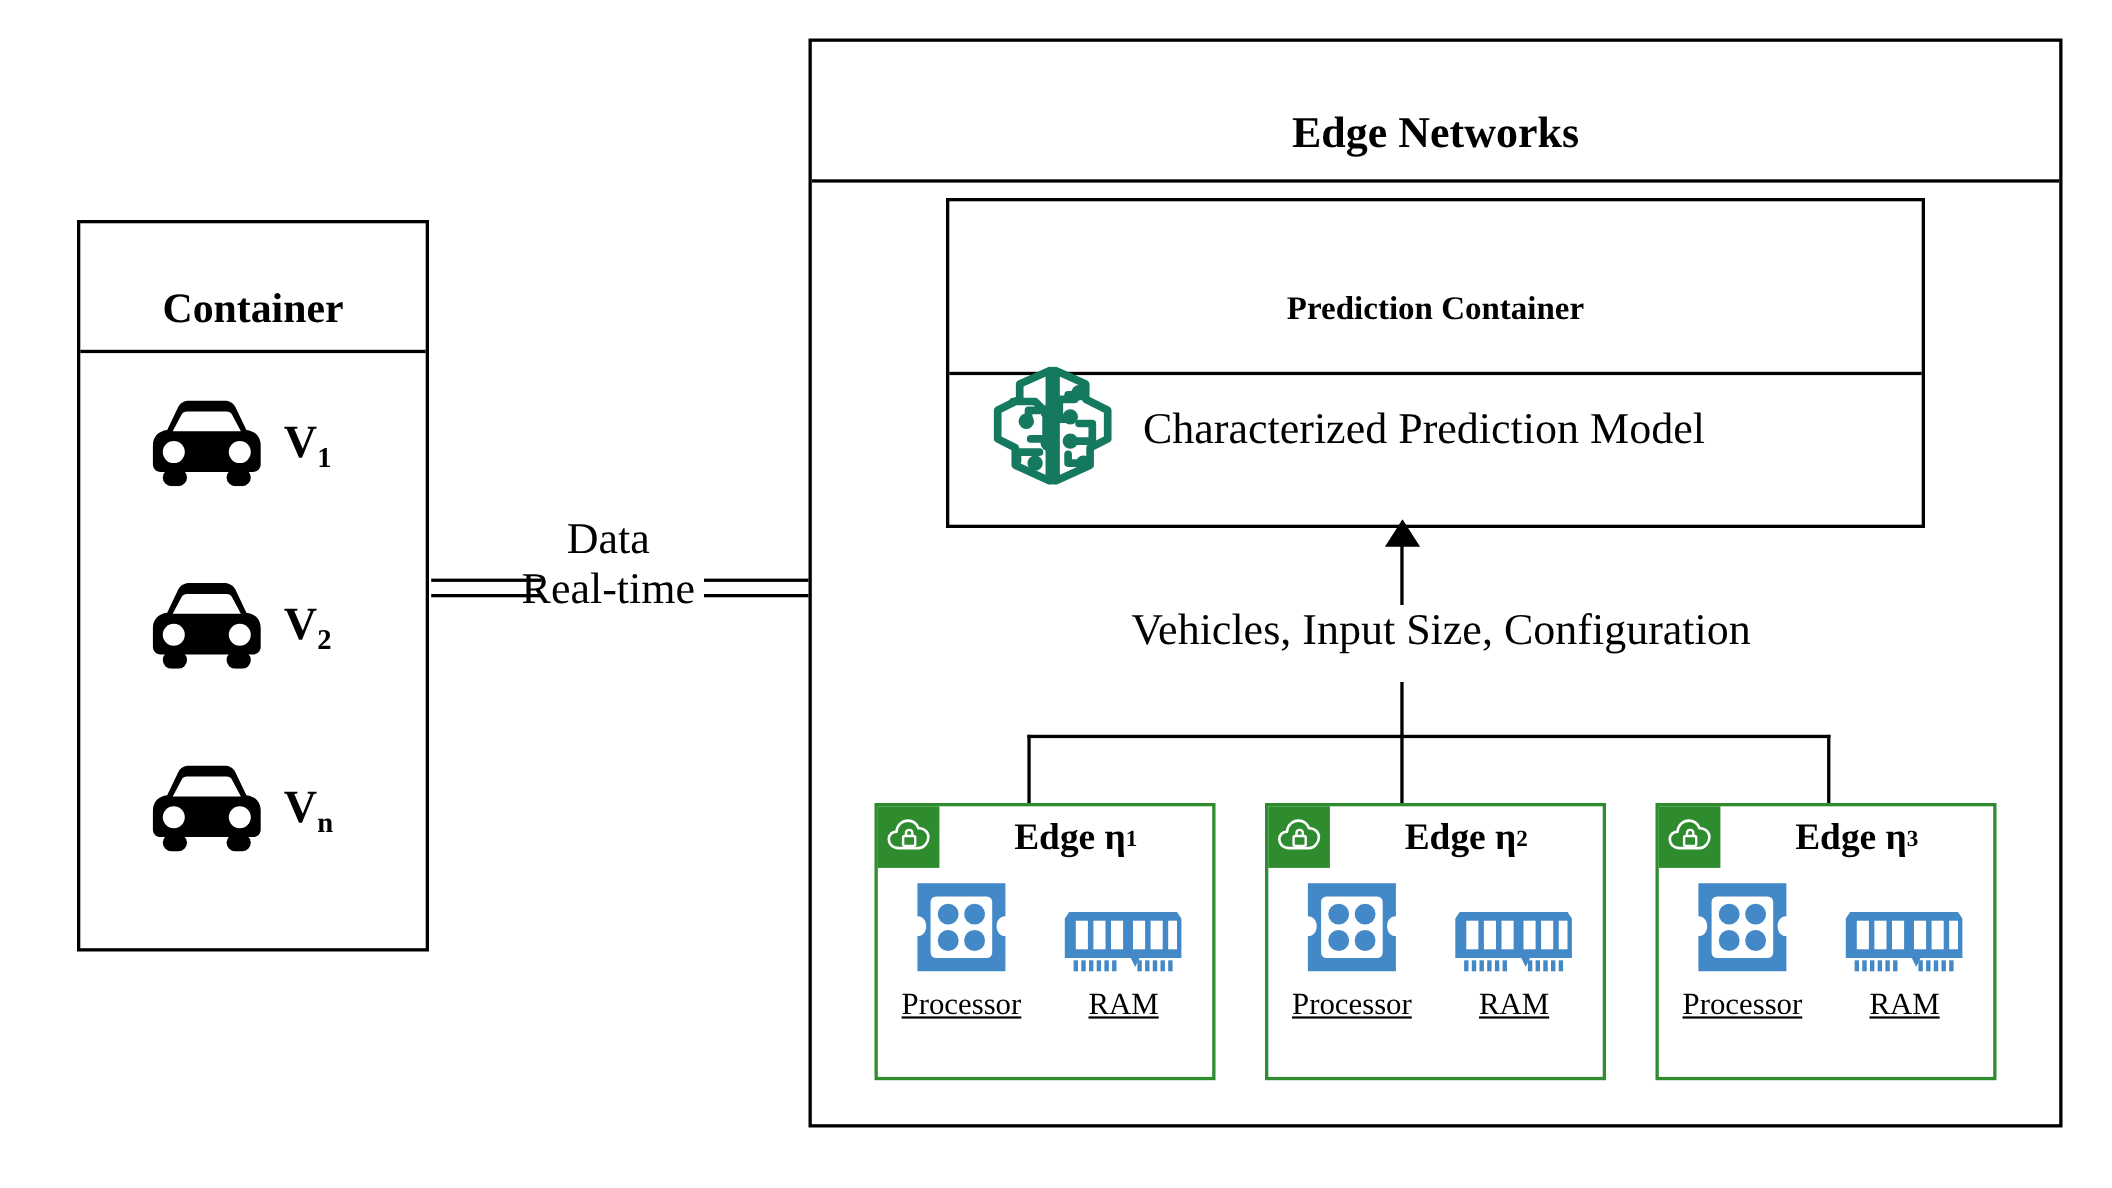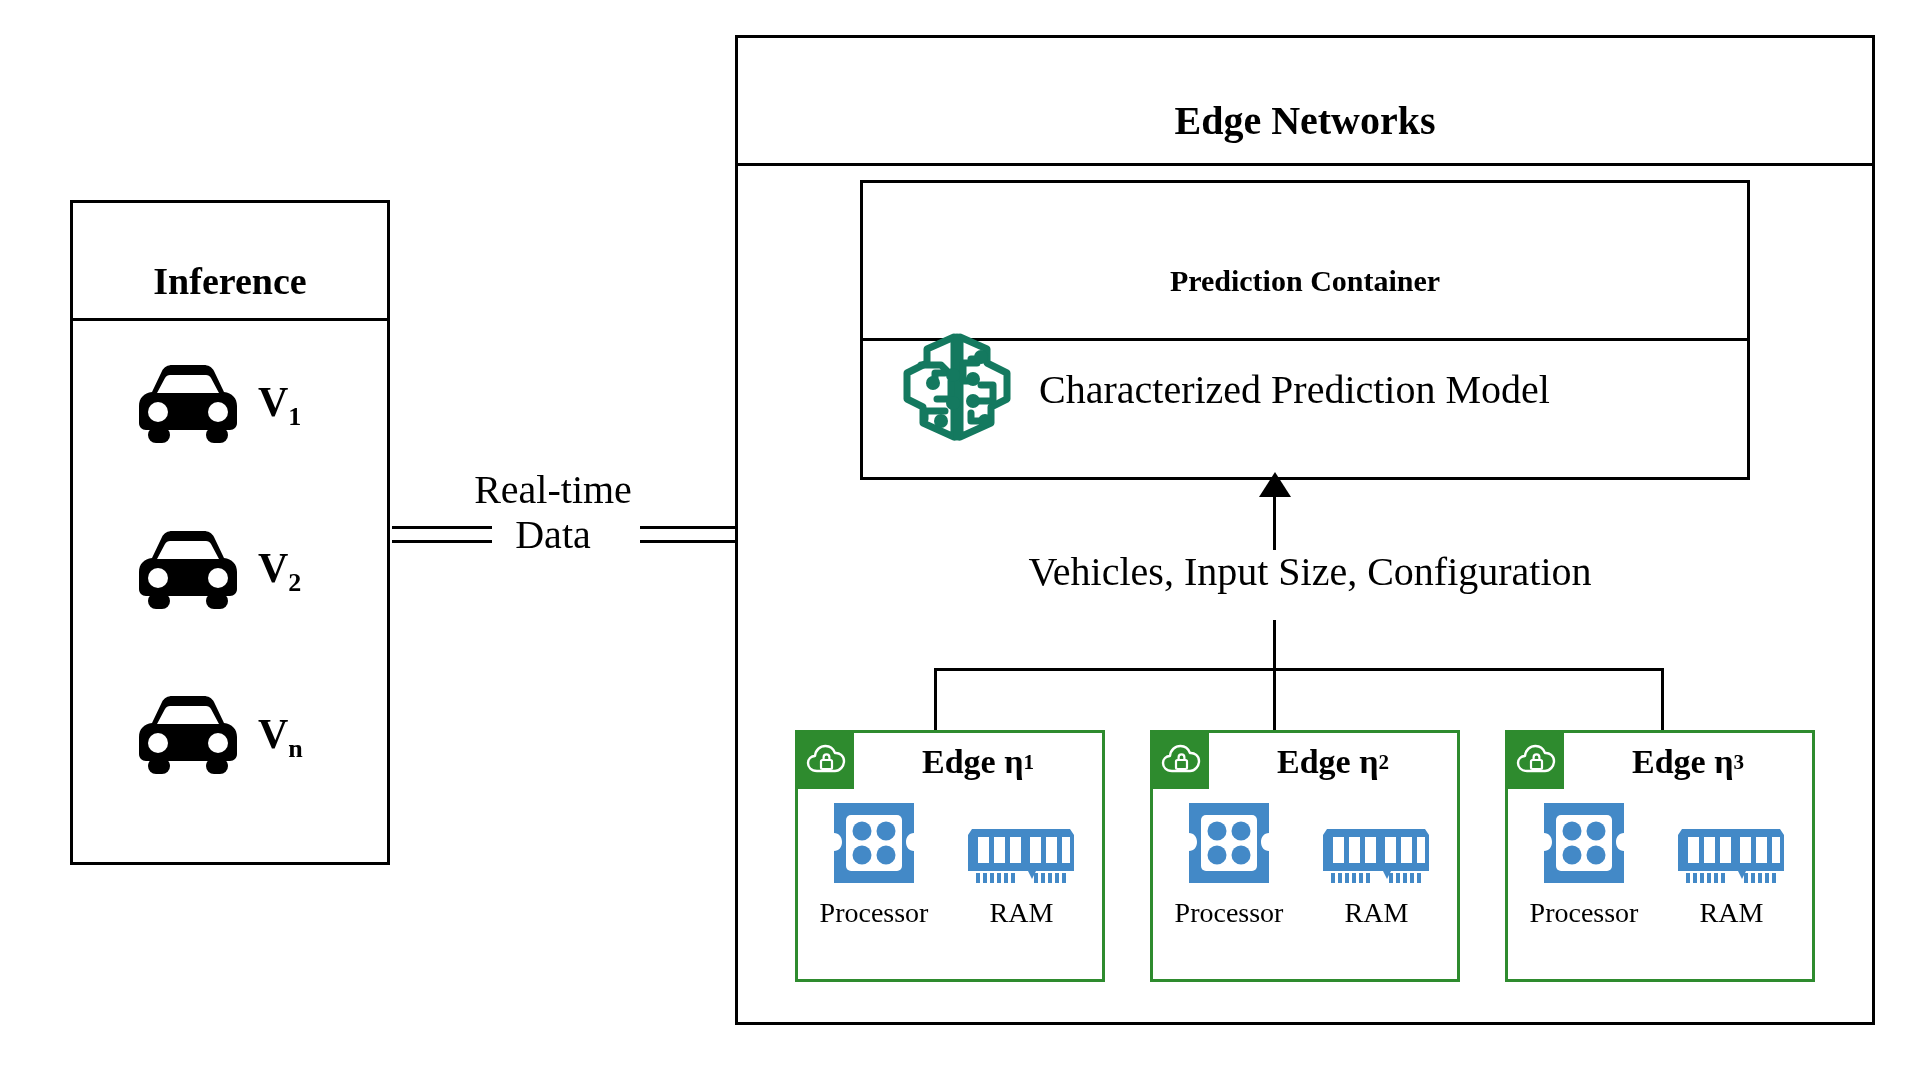--- a/index.html
+++ b/index.html
@@ -155,41 +155,42 @@
   .edge-title sub { font-size: 0.62em; }
 
   .edge-hw {
     position: absolute;
     left: 0; right: 0;
     top: 62px;
     display: flex;
     justify-content: center;
     align-items: flex-end;
     gap: 34px;
+    text-decoration: underline;
   }
   .hw-cell {
     display: flex;
     flex-direction: column;
     align-items: center;
   }
   .hw-label {
     font-size: 28px;
     color: #000000;
     margin-top: 4px;
     line-height: 1;
   }
   .hw-icon { display: block; }
 </style>
 </head>
 <body>
 
 <div id="canvas">
 
   <div id="vehicles-panel" class="box blackbox">
-    <div id="vehicles-title" class="hdr hdr-rule">Inference</div>
+    <div id="vehicles-title" class="hdr hdr-rule">Container</div>
 
     <div id="vehicles-list">
 
       <div class="vehicle-row">
         <span class="hw-icon">
           <svg width="104" height="78" viewBox="0 0 104 78" aria-hidden="true">
             <path fill="#000000" d="M26 6 C28 2 32 0 36 0 L68 0 C72 0 76 2 78 6 L88 27
                  C96 28 101 33 101 41 L101 58 C101 62 98 65 94 65 L10 65
                  C6 65 3 62 3 58 L3 41 C3 33 8 28 16 27 Z"></path>
             <path fill="#ffffff" d="M34 10 L70 10 C72 10 74 11 75 13 L83 28 L21 28 L29 13 C30 11 32 10 34 10 Z"></path>
@@ -237,22 +238,22 @@
     </div>
   </div>
 
   <div class="line-h" style="left:392px; top:526px; width:100px;"></div>
   <div class="line-h" style="left:392px; top:540px; width:100px;"></div>
 
   <div class="line-h" style="left:640px; top:526px; width:98px;"></div>
   <div class="line-h" style="left:640px; top:540px; width:98px;"></div>
 
   <div id="realtime-label" class="conn-label">
+    <div>Data</div>
     <div>Real-time</div>
-    <div>Data</div>
   </div>
 
   <div id="edge-networks" class="box blackbox">
     <div id="edge-networks-title" class="hdr hdr-rule">Edge Networks</div>
   </div>
 
   <div id="prediction-container" class="box blackbox">
     <div id="prediction-title" class="hdr hdr-rule">Prediction Container</div>
     <div id="prediction-body">
       <span class="hw-icon">

